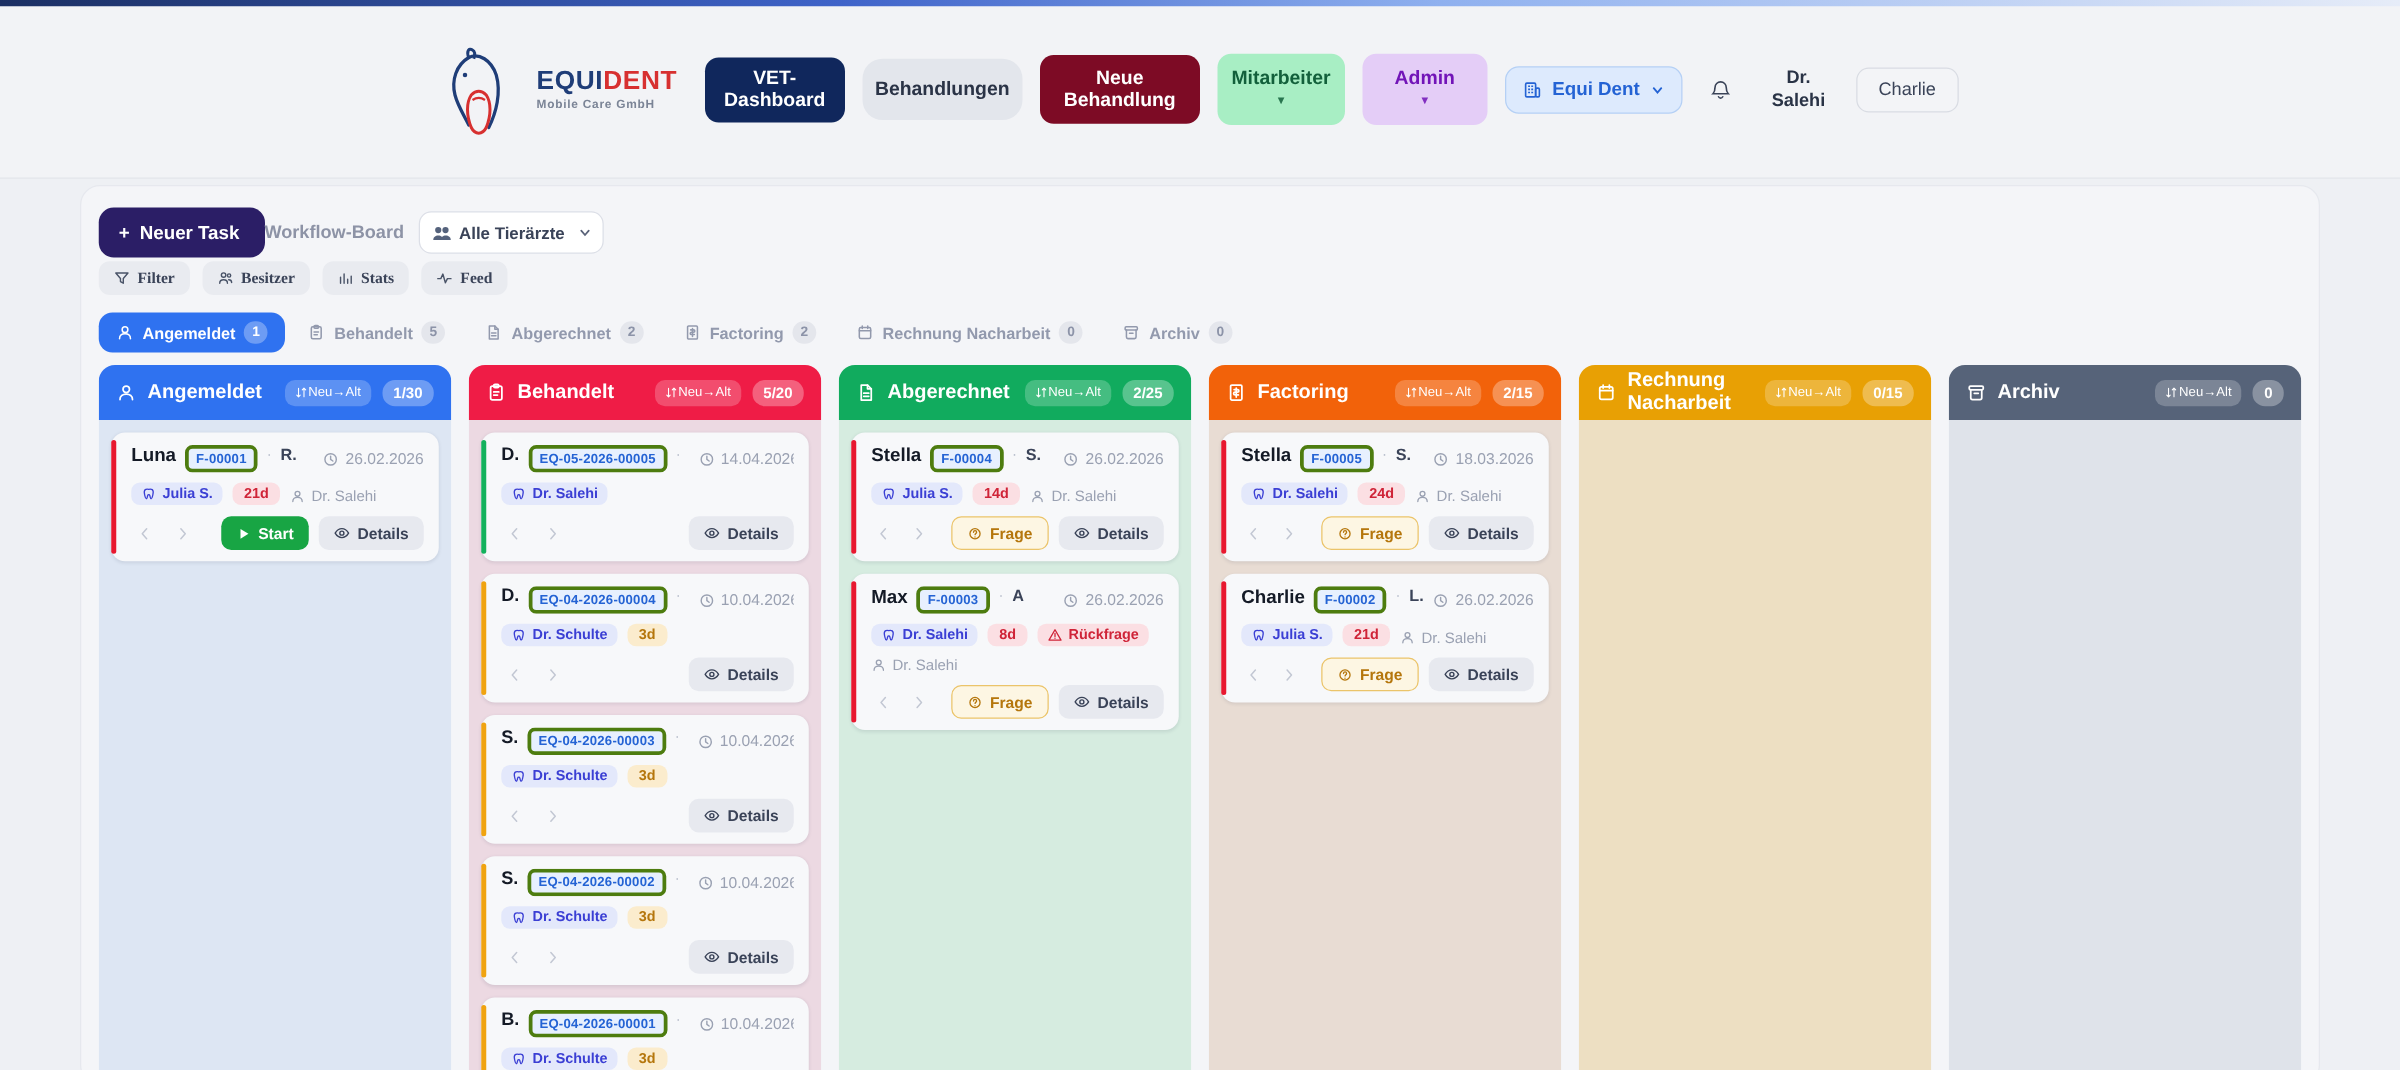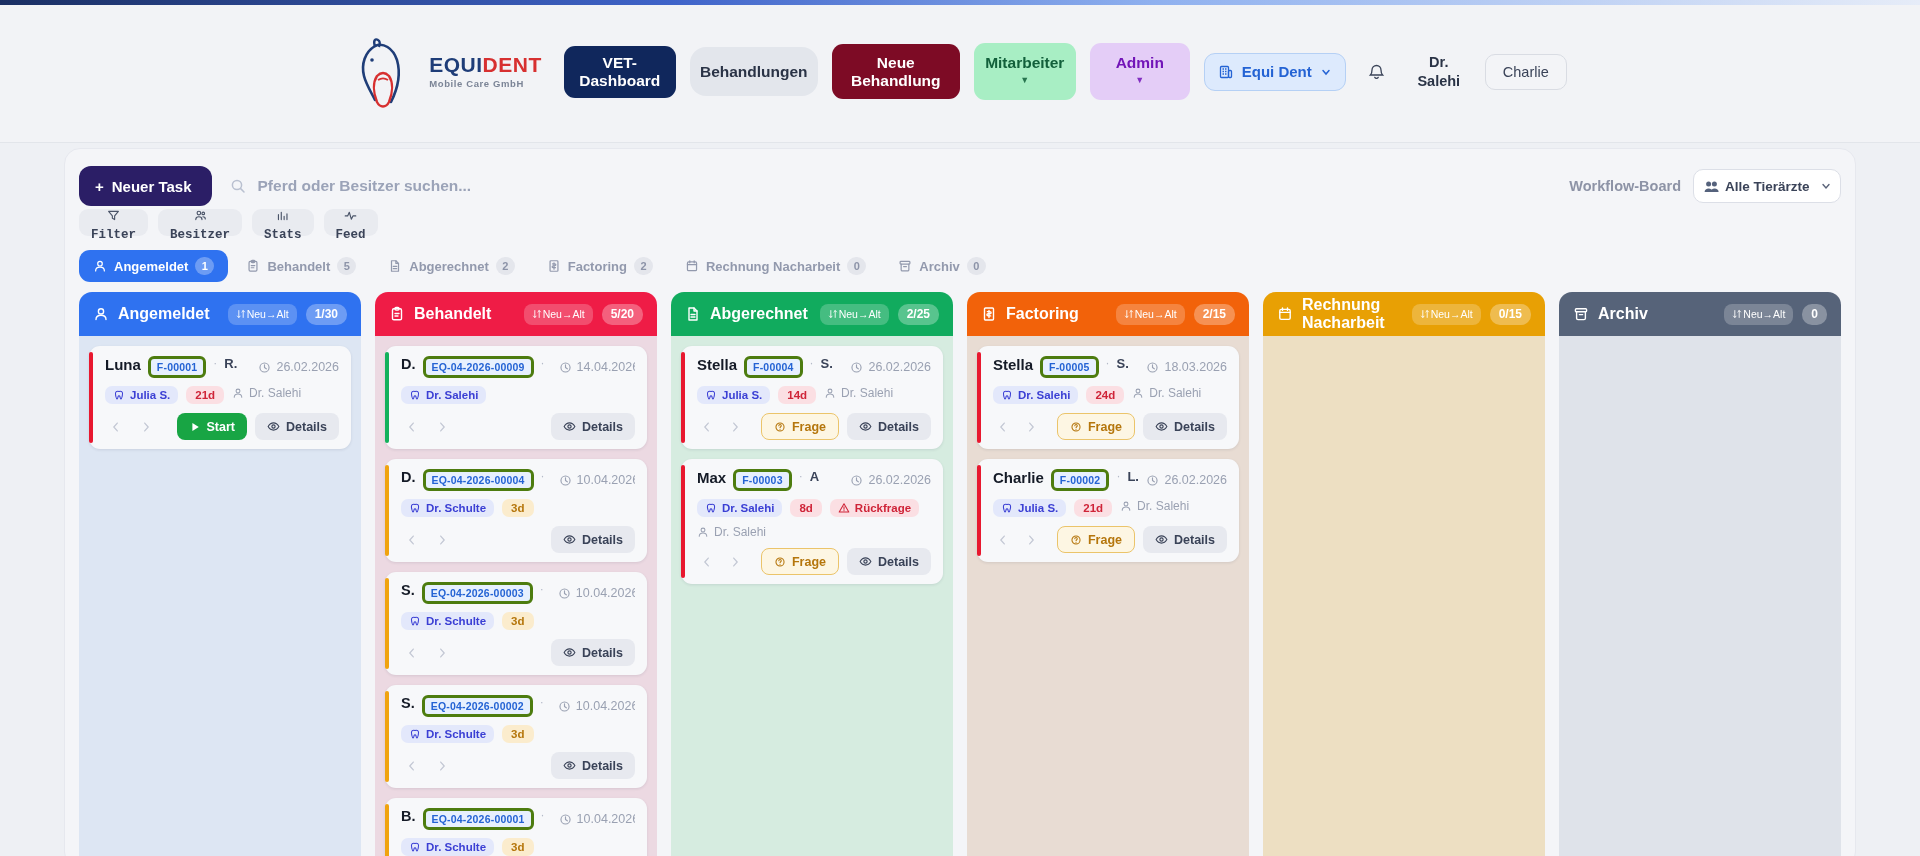--- a/index.html
+++ b/index.html
@@ -82,22 +82,22 @@
   .wf-select {
     background:#fff; border:1px solid #dcdfe7; border-radius: 10px; height: 34px;
     padding: 0 8px 0 10px; font-family: inherit; font-size: 13.5px; font-weight:600;
     color:#3a4358; display:flex; align-items:center; gap:6px; cursor:pointer;
     width: 148px; justify-content: space-between;
   }
 
   .chipbar { position: absolute; top: 60px; left: 14px; display:flex; gap: 10px; }
   .chip {
     background:#e9ebf0; border:none; border-radius: 9px; height: 27px; padding: 0 12px;
-    font-family: Liberation Mono, monospace; font-size: 12.5px; font-weight: 700; color:#3a4358;
-    display:flex; align-items:center; gap:6px; cursor:pointer;flex-direction:column;
+    font-family: Liberation Serif, serif; font-size: 12.5px; font-weight: 700; color:#3a4358;
+    display:flex; align-items:center; gap:6px; cursor:pointer;
   }
 
   .tabbar { position: absolute; top: 97px; left: 14px; right:14px; height: 40px; display:flex; align-items:center; gap: 4px;}
   .tab {
     border:none; background: transparent; border-radius: 11px; height: 32px; padding: 0 14px;
     font-family: inherit; font-size: 13px; font-weight: 700; color:#9299ad;
     display:flex; align-items:center; gap:7px; cursor:pointer;
   }
   .tab.active { background:#2f72f0; color:#fff; }
   .tab-count {
@@ -132,21 +132,21 @@
   .card-row1 { display:flex; gap:7px; white-space: nowrap; overflow:hidden; }
   .card-name { font-size: 15px; font-weight: 700; color:#141a26; }
   .card-name.small { font-size: 14.5px; }
   .card-code {
     background:#e7f0fe; border:3px solid #4d7c0f; border-radius: 6px; color:#2463d4;
     font-size: 10.5px; font-weight: 700; padding: 2px 6px; letter-spacing:.2px;
   }
   .card-sep { color:#b4bac8; font-size: 12px; }
   .card-owner { font-size: 13px; color:#3a4358; font-weight:600; overflow:hidden; }
   .card-date { margin-left:auto; display:flex; align-items:center; gap:5px; color:#9aa1b2; font-size: 12.5px; }
-  .card-row2 { display:flex; align-items:flex-start; gap: 8px; margin-top: 8px; flex-wrap: nowrap; }
+  .card-row2 { display:flex; align-items:flex-end; gap: 8px; margin-top: 8px; flex-wrap: nowrap; }
   .pill-vet {
     background:#e3e8fb; color:#3b3fd4; border-radius: 7px; font-size: 11.5px; font-weight:700;
     padding: 3px 8px; display:flex; align-items:center; gap:5px; white-space:nowrap;
   }
   .pill-age { border-radius: 7px; font-size: 11.5px; font-weight: 700; padding: 3px 9px; white-space:nowrap;}
   .pill-age.red { background:#fbdfe3; color:#cf2438; }
   .pill-age.amber { background:#fbeccd; color:#b5760c; }
   .pill-warn {
     background:#fbdfe3; color:#cf2438; border-radius:7px; font-size:11.5px; font-weight:700;
     padding: 3px 8px; display:flex; align-items:center; gap:5px; white-space:nowrap;
@@ -261,29 +261,20 @@
 </div>
 
 <div class="panel">
 
   <div class="toolbar">
     <button class="new-task-btn">
       <span>+</span>
       <span>Neuer Task</span>
     </button>
 
-    <div class="search-wrap">
-      <span>
-        <svg width="16" height="16" viewBox="0 0 16 16" fill="none" stroke="#b9c0d0" stroke-width="1.5" stroke-linecap="round">
-          <circle cx="7" cy="7" r="4.6"></circle>
-            <path d="M10.4 10.4 L14 14"></path>
-        </svg>
-      </span>
-      <input class="search-input" type="text" placeholder="Pferd oder Besitzer suchen..." style="">
-    </div>
 
     <span class="wf-label">Workflow-Board</span>
     <div class="wf-select">
       <span style="display:flex;align-items:center;gap:6px;">
         <span>
           <svg width="15" height="13" viewBox="0 0 15 13" fill="#55627c">
             <circle cx="4.6" cy="4" r="2.5"></circle>
               <circle cx="10.4" cy="4" r="2.5"></circle>
             <path d="M0.6 12c0-2.3 1.8-3.6 4-3.6s4 1.3 4 3.6z"></path>
             <path d="M6.6 12c0-2.3 1.8-3.6 4-3.6s4 1.3 4 3.6z"></path>
@@ -516,21 +507,21 @@
             </span>
             <span>Neu→Alt</span>
           </div>
           <div class="col-count">5/20</div>
         </div>
         <div class="col-body" style="background: rgb(236, 217, 226);">
           <div class="card">
             <div class="card-stripe" style="background: rgb(19, 177, 92);"></div>
             <div class="card-row1">
               <span class="card-name small">D.</span>
-              <span class="card-code">EQ-04-2026-00009</span>
+              <span class="card-code">EQ-05-2026-00005</span>
               <span class="card-sep">·</span>
               <span class="card-owner">M</span>
               <span class="card-date">
                 <span style="display: flex;">
                   <svg viewBox="0 0 16 16" width="13" height="13" fill="none" stroke="#9aa1b2" stroke-width="1.4" stroke-linecap="round" stroke-linejoin="round">
                     <circle cx="8" cy="8" r="5.6"></circle>
                     <path d="M8 4.8V8l2.2 1.6"></path>
                   </svg>
                 </span>
                 <span>14.04.2026</span>

